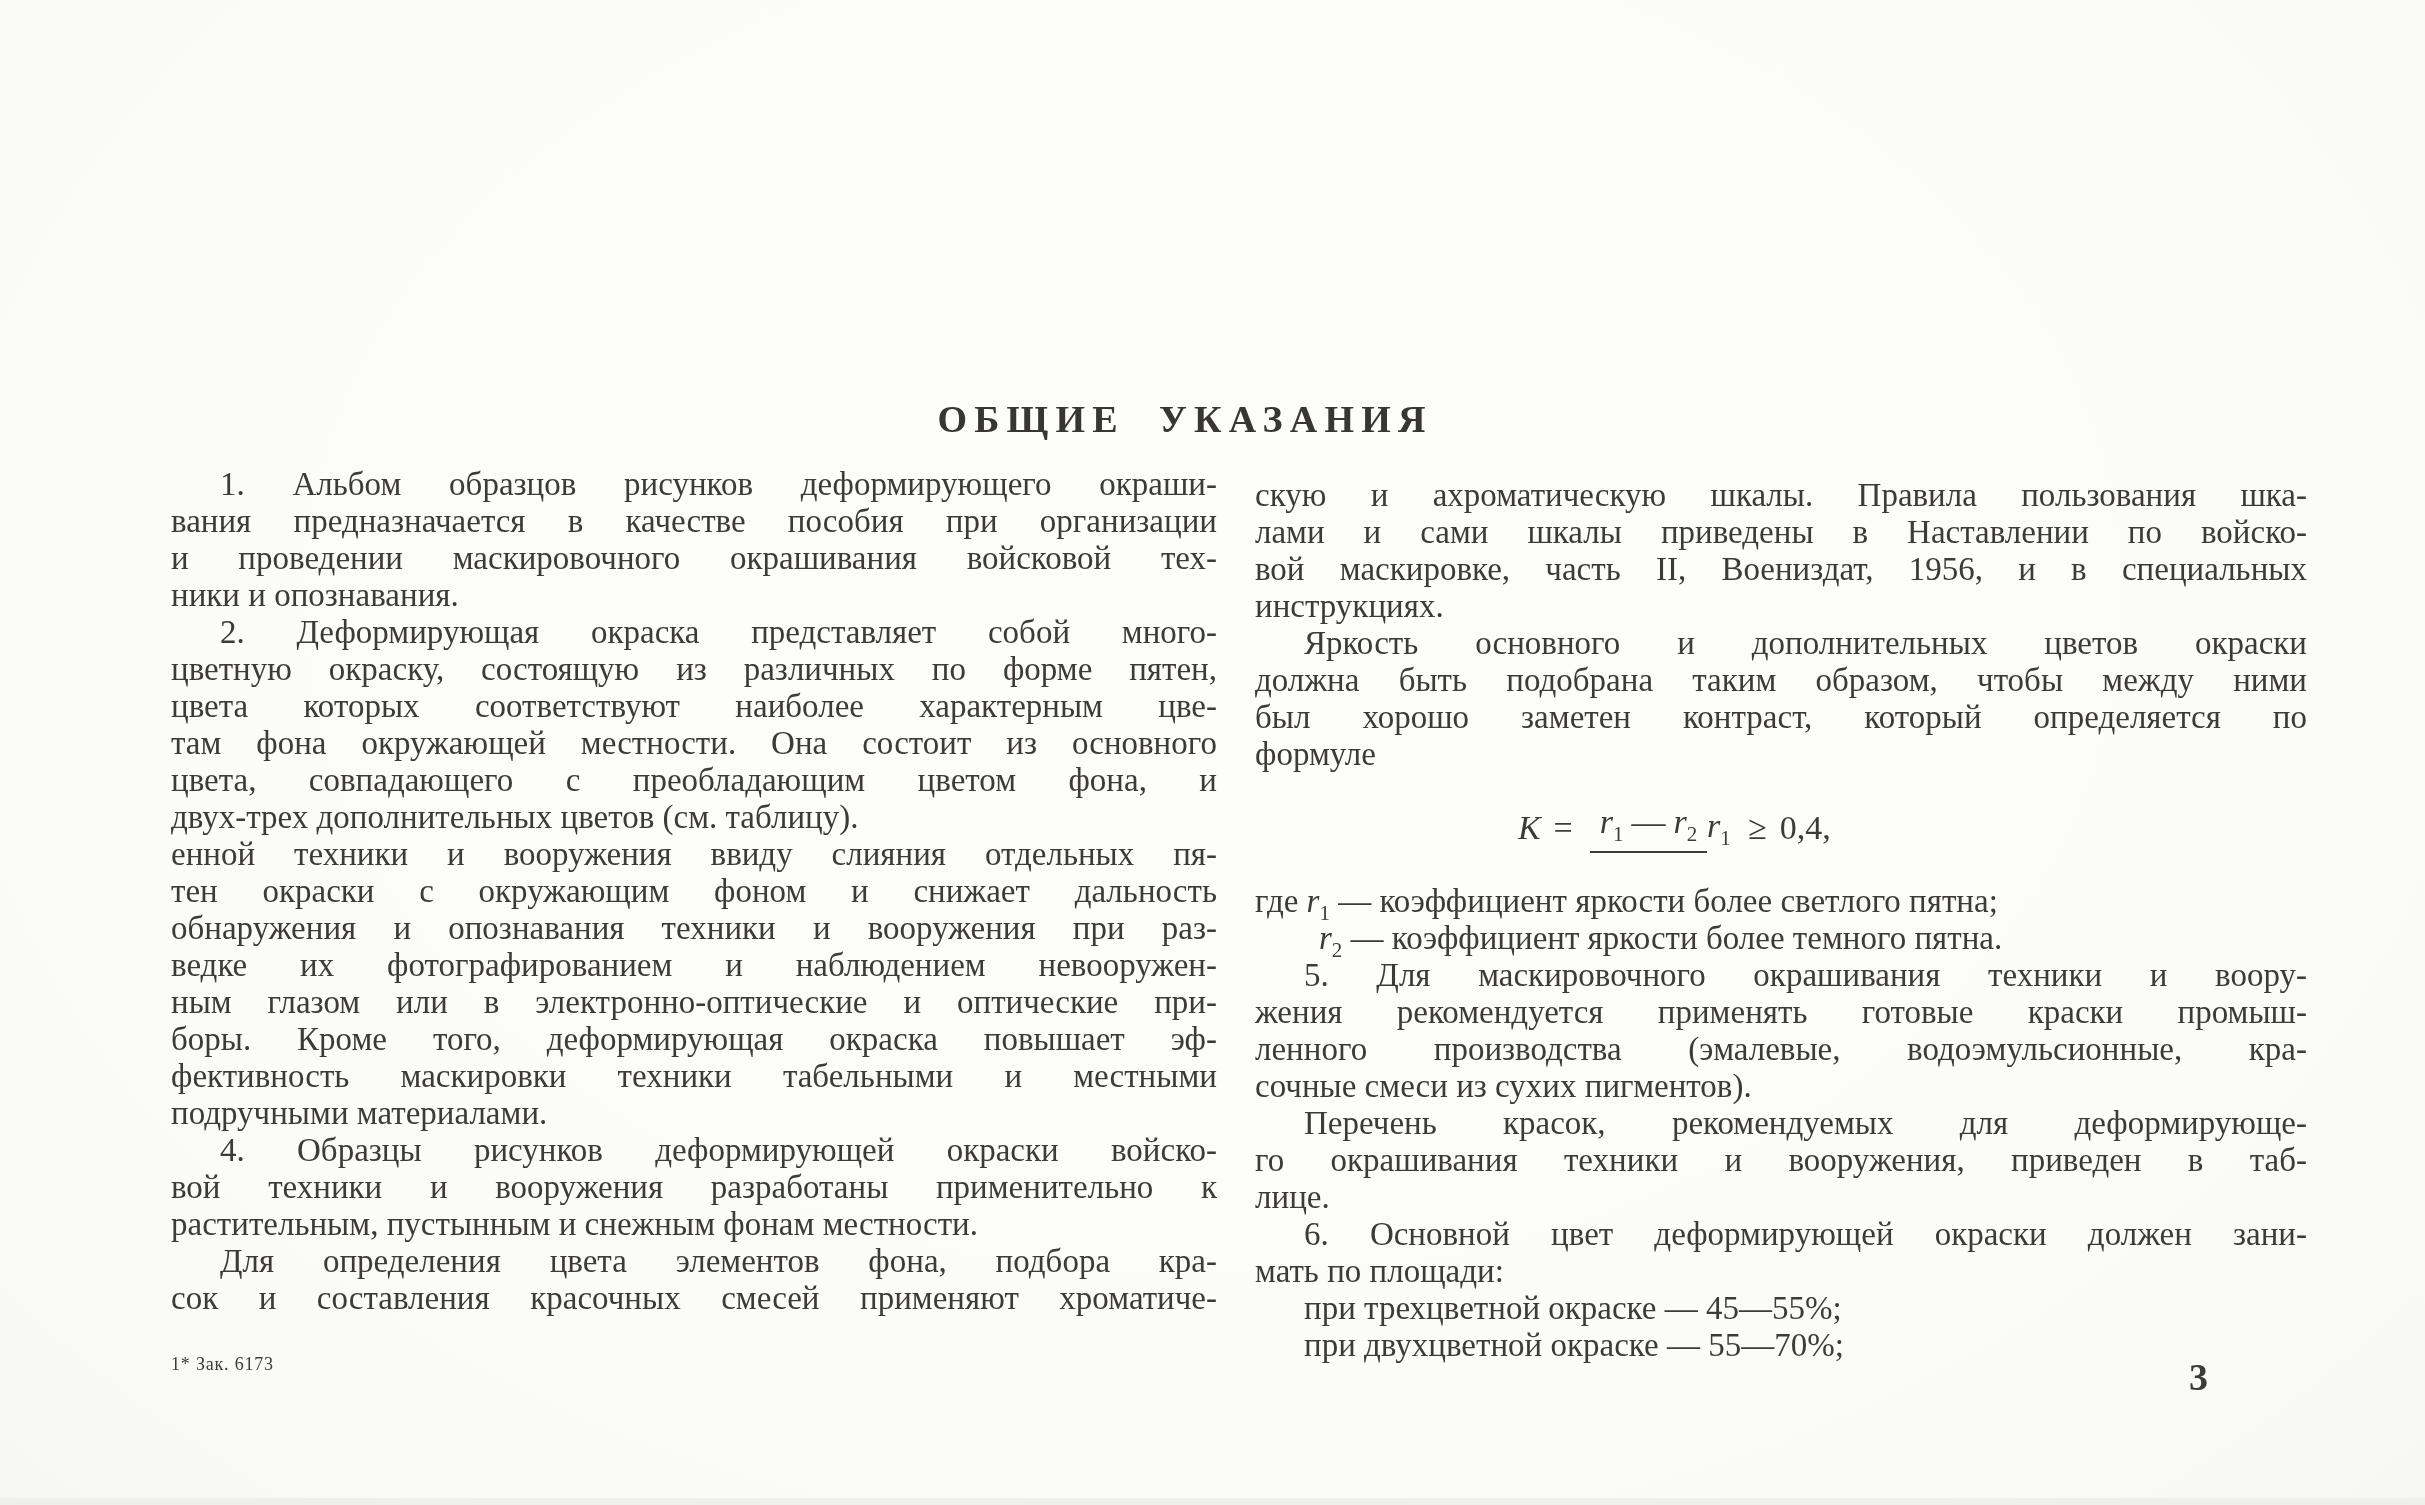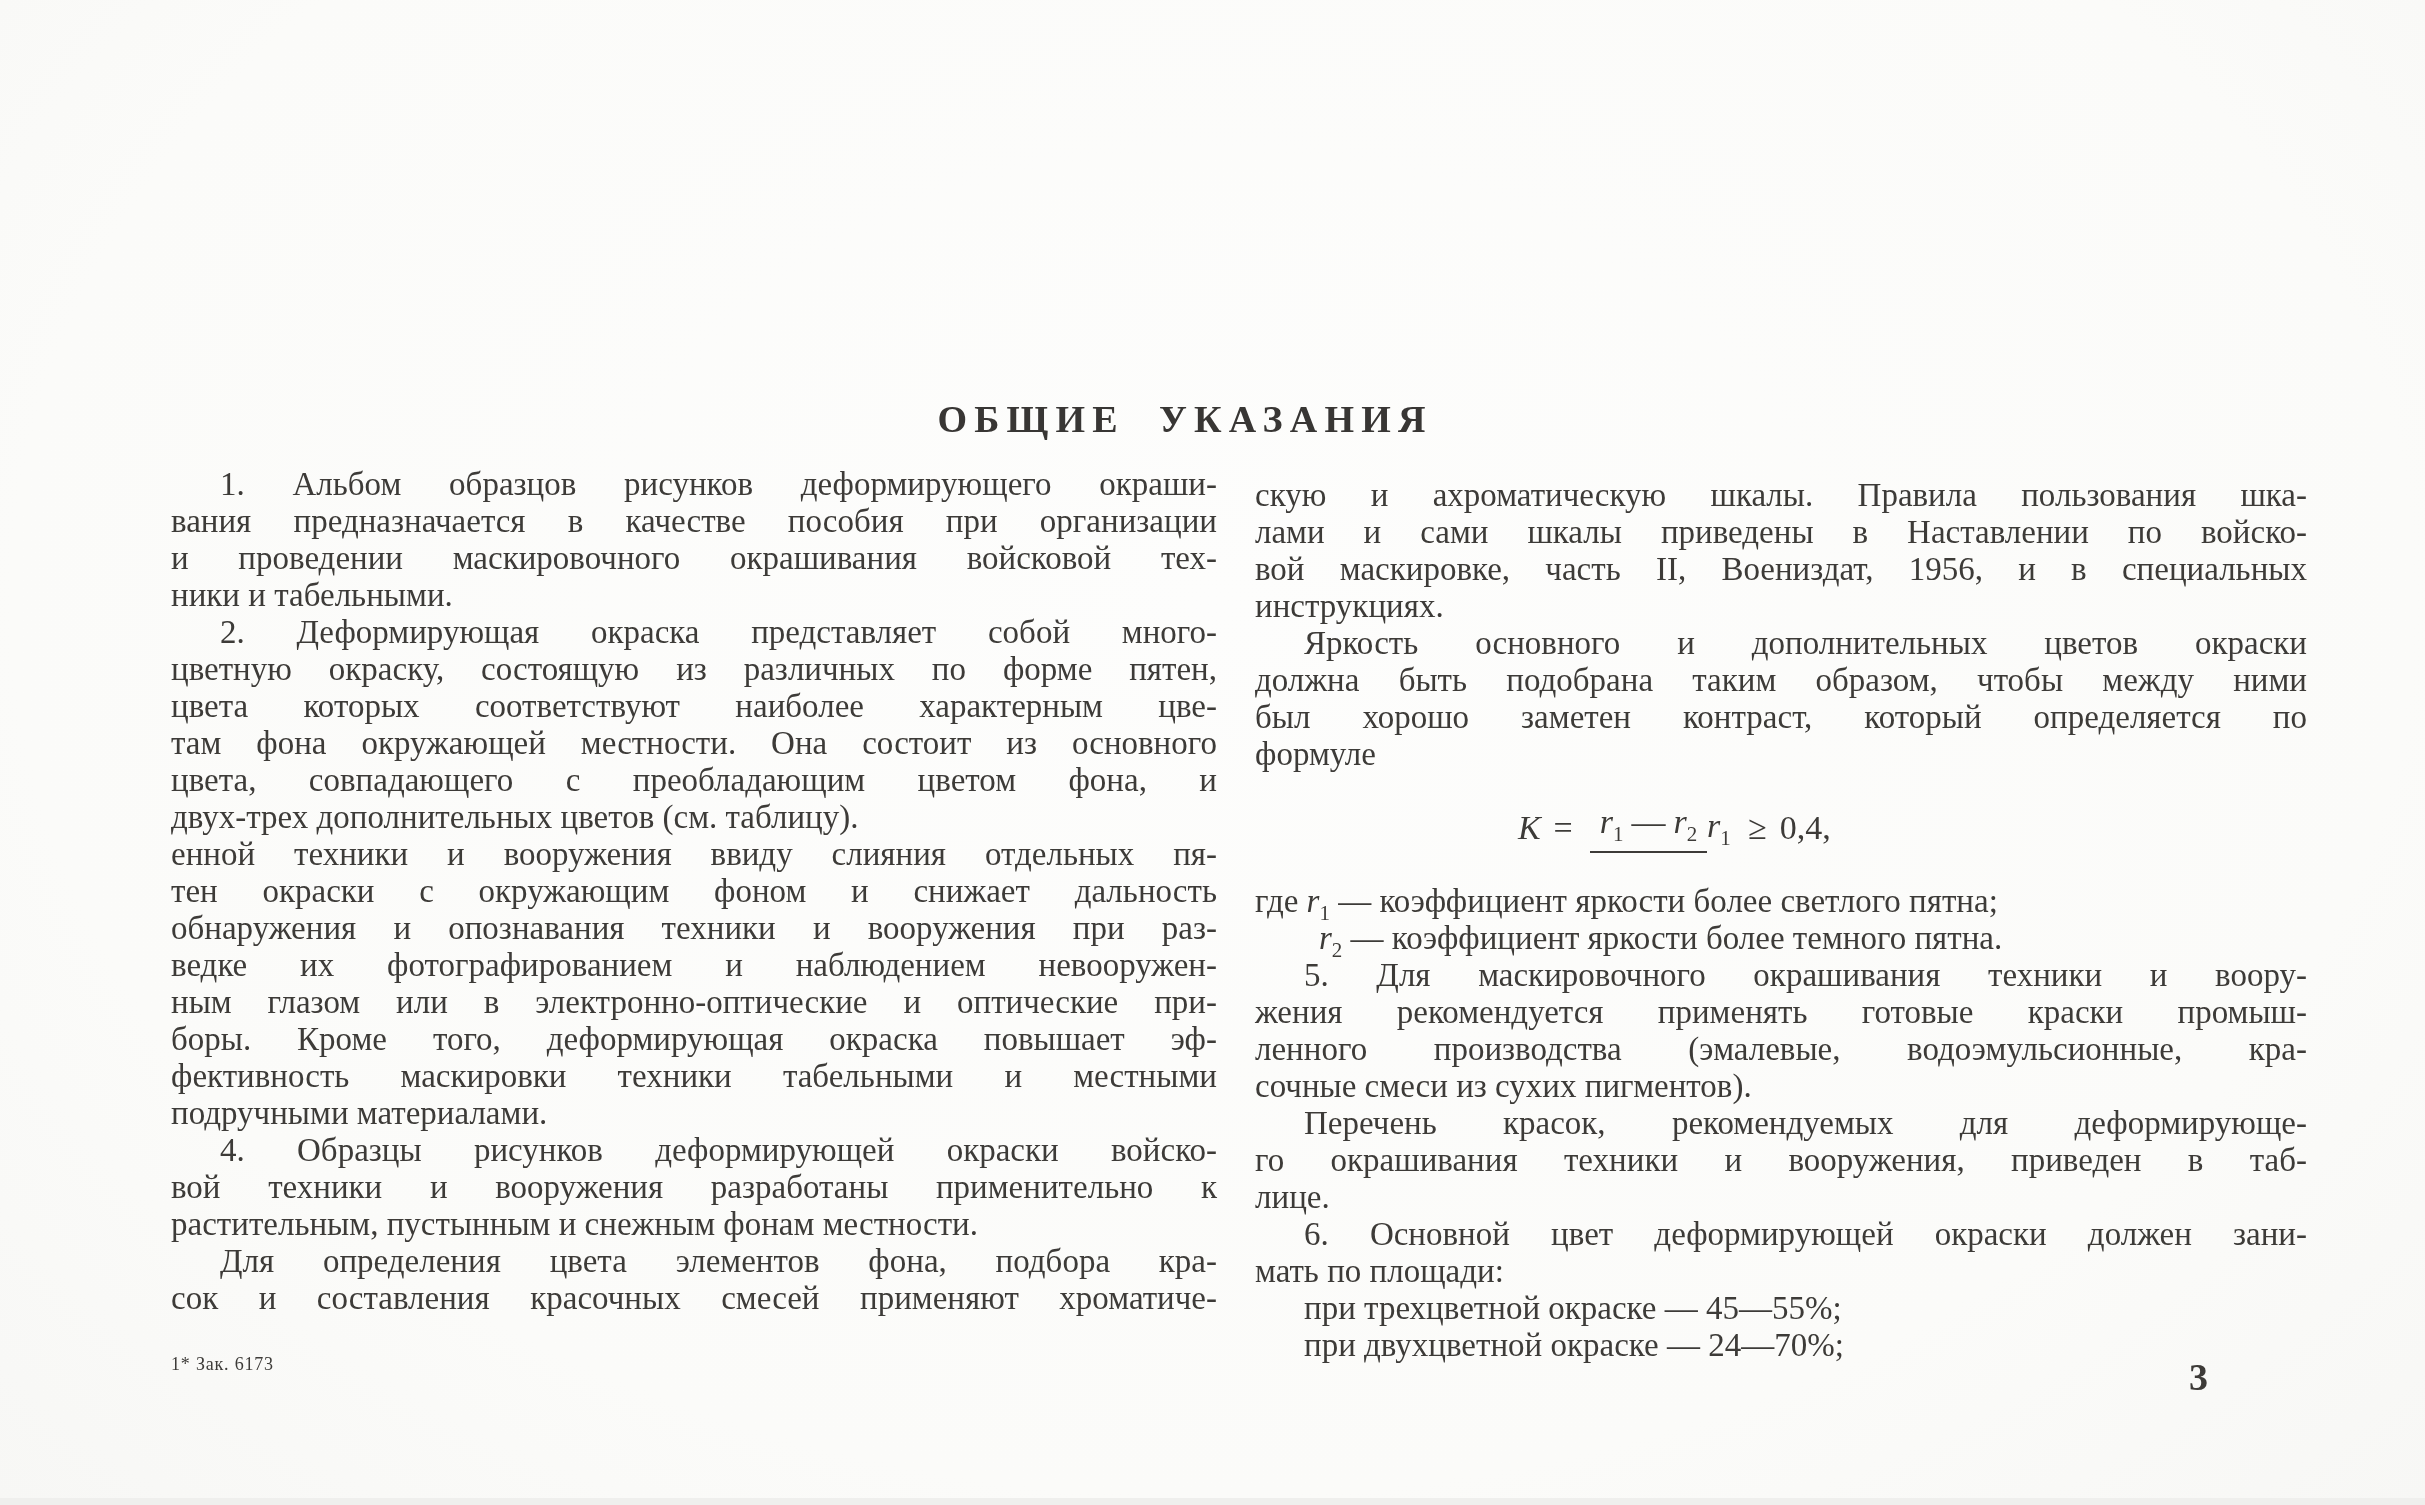--- a/index.html
+++ b/index.html
@@ -48,21 +48,21 @@
 <body>
 
 <div class="page">
 
   <div class="title">ОБЩИЕ УКАЗАНИЯ</div>
 
   <div class="col col-left">
     <div class="ln ind">1. Альбом образцов рисунков деформирующего окраши-</div>
     <div class="ln">вания предназначается в качестве пособия при организации</div>
     <div class="ln">и проведении маскировочного окрашивания войсковой тех-</div>
-    <div class="ln last">ники и табельными.</div>
+    <div class="ln last">ники и опознавания.</div>
     <div class="ln ind">2. Деформирующая окраска представляет собой много-</div>
     <div class="ln">цветную окраску, состоящую из различных по форме пятен,</div>
     <div class="ln">цвета которых соответствуют наиболее характерным цве-</div>
     <div class="ln">там фона окружающей местности. Она состоит из основного</div>
     <div class="ln">цвета, совпадающего с преобладающим цветом фона, и</div>
     <div class="ln last">двух-трех дополнительных цветов (см. таблицу).</div>
     <div class="ln">енной техники и вооружения ввиду слияния отдельных пя-</div>
     <div class="ln">тен окраски с окружающим фоном и снижает дальность</div>
     <div class="ln">обнаружения и опознавания техники и вооружения при раз-</div>
     <div class="ln">ведке их фотографированием и наблюдением невооружен-</div>
@@ -104,21 +104,21 @@
     <div class="ln ind">5. Для маскировочного окрашивания техники и воору-</div>
     <div class="ln">жения рекомендуется применять готовые краски промыш-</div>
     <div class="ln">ленного производства (эмалевые, водоэмульсионные, кра-</div>
     <div class="ln last">сочные смеси из сухих пигментов).</div>
     <div class="ln ind">Перечень красок, рекомендуемых для деформирующе-</div>
     <div class="ln">го окрашивания техники и вооружения, приведен в таб-</div>
     <div class="ln last">лице.</div>
     <div class="ln ind">6. Основной цвет деформирующей окраски должен зани-</div>
     <div class="ln last">мать по площади:</div>
     <div class="ln ind last">при трехцветной окраске — 45—55%;</div>
-    <div class="ln ind last">при двухцветной окраске — 24—70%;</div>
+    <div class="ln ind last">при двухцветной окраске — 55—70%;</div>
   </div>
 
   <div class="footer-note">1* Зак. 6173</div>
   <div class="page-number">3</div>
   <div class="scan-edge"></div>
 
 </div>
 
 
 </body></html>

